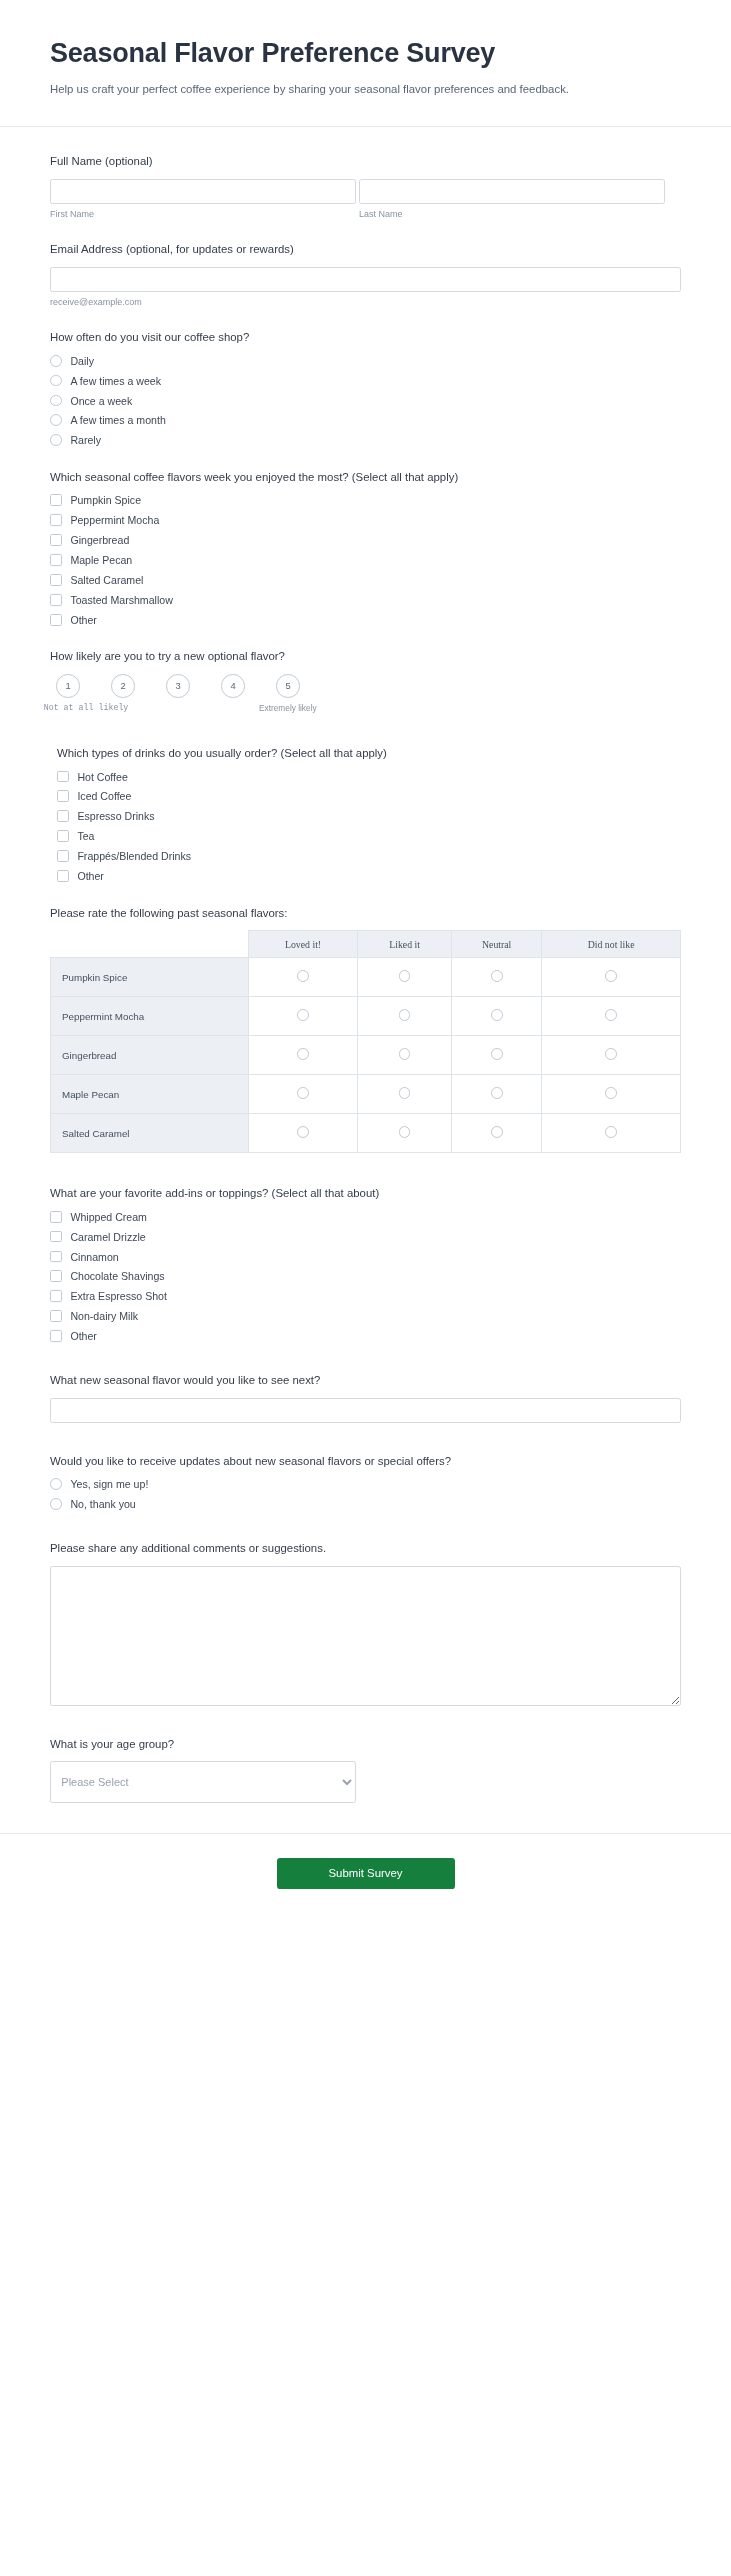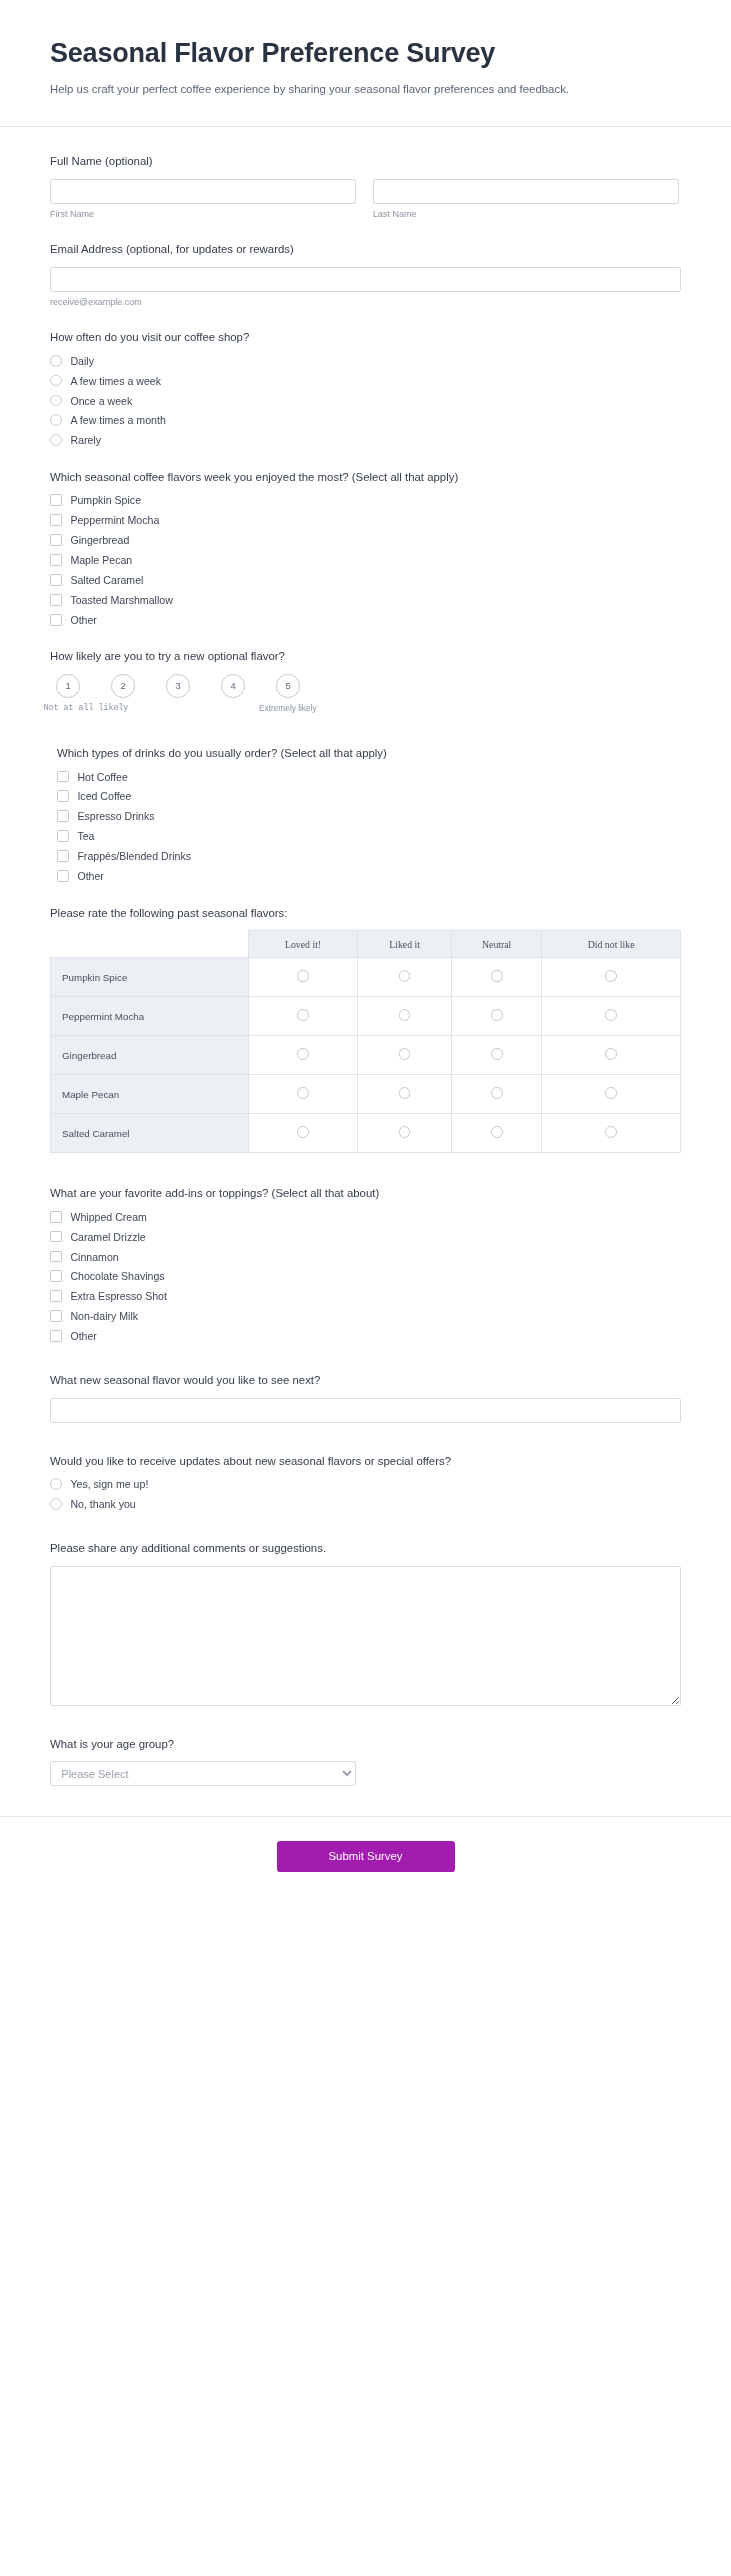--- a/index.html
+++ b/index.html
@@ -53,21 +53,21 @@
     line-height: 1.4;
   }
   .sub-label {
     font-size: 9px;
     color: #8a93a0;
     margin-top: 4.7px;
     display: block;
   }
   .name-row {
     display: flex;
-    gap: 17px;
+    gap: 3px;
   }
   .name-col {
     width: 306px;
   }
   input.text-input {
     width: 100%;
     height: 25px;
     border: 0.8px solid #d4d9e0;
     border-radius: 2.4px;
     padding: 3.1px 7px;
@@ -192,39 +192,39 @@
     padding: 6.3px 7px;
     font-size: 11px;
     font-family: "Liberation Sans", sans-serif;
     color: #333c4a;
     resize: vertical;
     outline: none;
   }
   
   select.dropdown {
     width: 306px;
-    height: 25px;
+    height: 42px;
     border: 0.8px solid #d4d9e0;
     border-radius: 2.4px;
     padding: 3.1px 6.3px;
     font-size: 11px;
     font-family: "Liberation Sans", sans-serif;
     color: #9aa2ae;
     background: #fff;
     outline: none;
   }
   
   .form-footer {
     margin-top: 30px;
     border-top: 0.8px solid #e6e9ee;
     padding: 23.6px 50px 35px 50px;
     text-align: center;
   }
   .submit-btn {
-    background: #a21caf;
+    background: #15803d;
     color: #ffffff;
     border: none;
     border-radius: 3.1px;
     font-size: 11.4px;
     font-family: "Liberation Sans", sans-serif;
     padding: 9.4px 23.6px;
     cursor: pointer;
     min-width: 178px;
   }
 </style>

